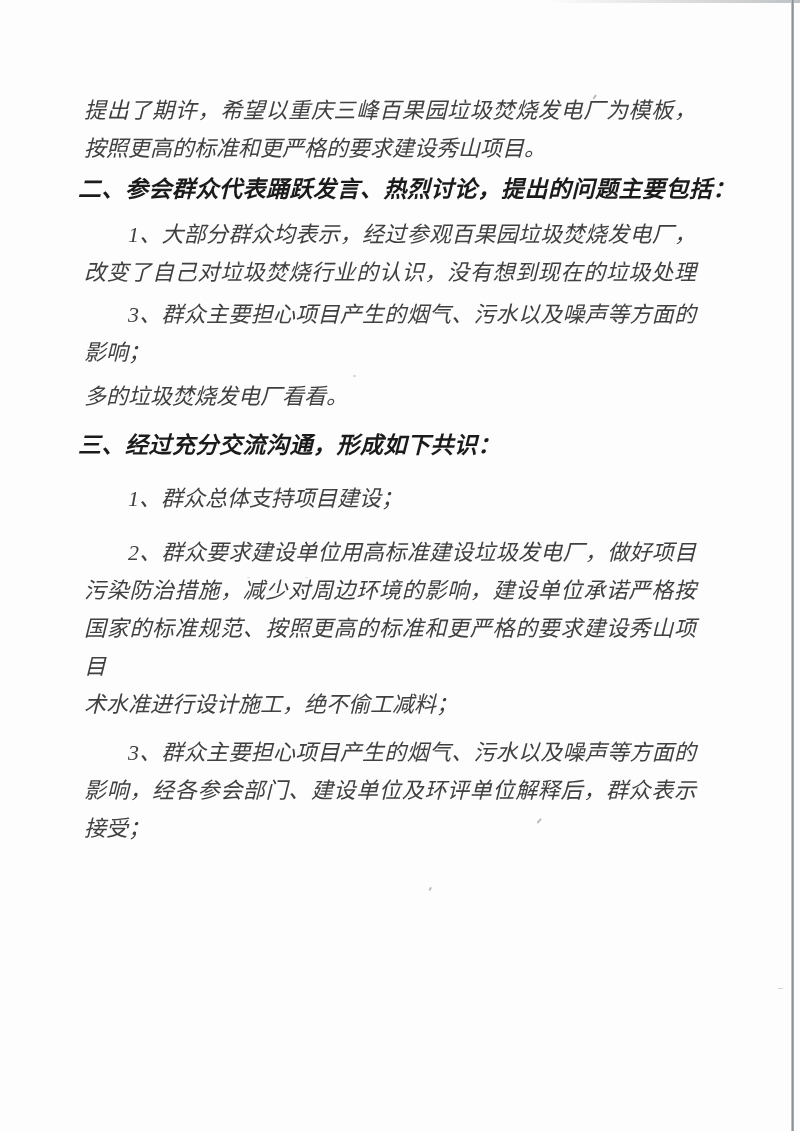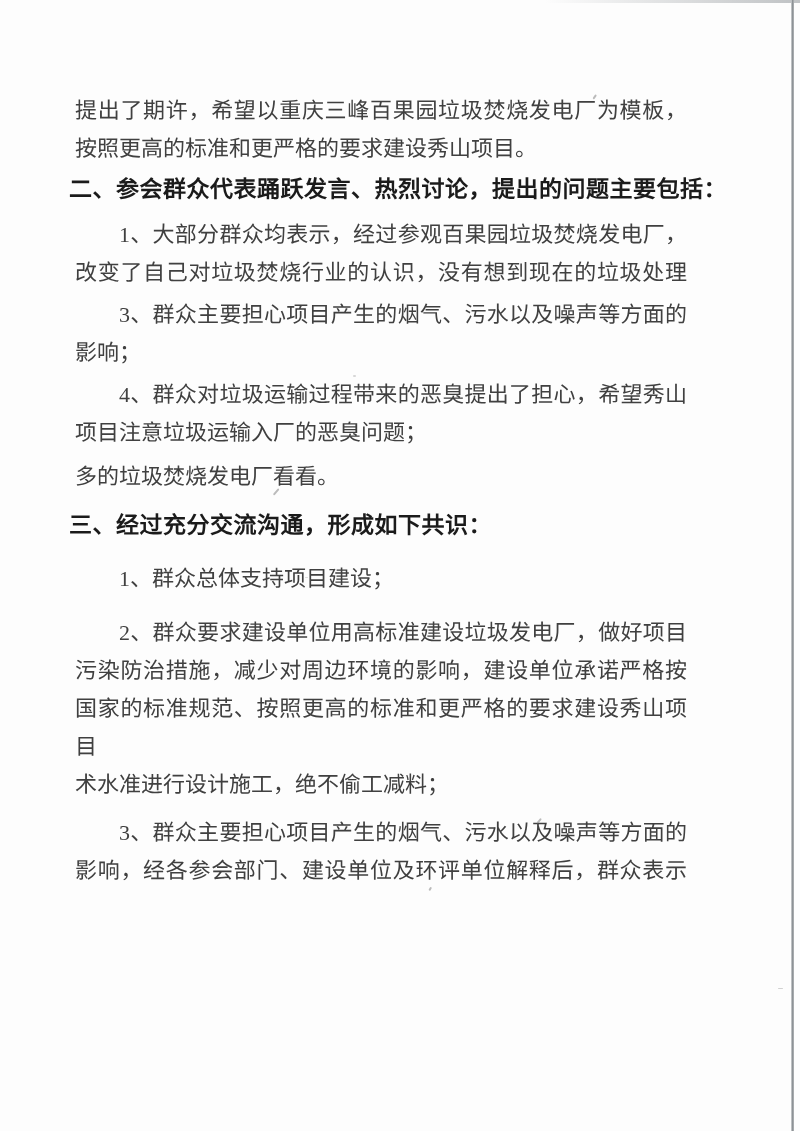--- a/index.html
+++ b/index.html
@@ -7,23 +7,24 @@
   .page {
     position: relative;
     width: 800px;
     height: 1131px;
     background: #fdfdfd;
     overflow: hidden;
     font-family: "Liberation Serif", "DejaVu Serif", serif;
   }
   .content {
     position: absolute;
-    left: 75px;
+    left: 84px;
     top: 92px;
     width: 612px;
+    font-style: italic;
   }
   .para { margin: 0; padding: 0; }
   .line {
     font-size: 22px;
     line-height: 38px;
     color: #404040;
     letter-spacing: 0px;
   }
   .full .line, .line.full {
     text-align: justify;
@@ -80,24 +81,20 @@
       <div class="line full indent">1、大部分群众均表示，经过参观百果园垃圾焚烧发电厂，</div>
       <div class="line full">改变了自己对垃圾焚烧行业的认识，没有想到现在的垃圾处理</div>
     </div>
 
 
     <div class="para" style="margin-top:4px;">
       <div class="line full indent">3、群众主要担心项目产生的烟气、污水以及噪声等方面的</div>
       <div class="line short">影响；</div>
     </div>
 
-    <div class="para" style="margin-top:4px;">
-      <div class="line full indent">4、群众对垃圾运输过程带来的恶臭提出了担心，希望秀山</div>
-      <div class="line short">项目注意垃圾运输入厂的恶臭问题；</div>
-    </div>
 
     <div class="para" style="margin-top:6px;">
       <div class="line short">多的垃圾焚烧发电厂看看。</div>
     </div>
 
     <div class="para heading" style="margin-top:10px;">
       <div class="line">三、经过充分交流沟通，形成如下共识：</div>
     </div>
 
     <div class="para" style="margin-top:16px;">
@@ -107,20 +104,21 @@
     <div class="para" style="margin-top:16px;">
       <div class="line full indent">2、群众要求建设单位用高标准建设垃圾发电厂，做好项目</div>
       <div class="line full">污染防治措施，减少对周边环境的影响，建设单位承诺严格按</div>
       <div class="line full">国家的标准规范、按照更高的标准和更严格的要求建设秀山项目</div>
       <div class="line short">术水准进行设计施工，绝不偷工减料；</div>
     </div>
 
     <div class="para" style="margin-top:10px;">
       <div class="line full indent">3、群众主要担心项目产生的烟气、污水以及噪声等方面的</div>
       <div class="line full">影响，经各参会部门、建设单位及环评单位解释后，群众表示</div>
+      <div class="line short">接受；</div>
     </div>
 
   </div>
 
   <div class="top-edge-shade"></div>
   <div class="right-edge-line"></div>
 
   <div class="speck" style="left:592px; top:96px; width:5px; height:1.5px; transform:rotate(-55deg);"></div>
   <div class="speck" style="left:272px; top:491px; width:8px; height:1.5px; transform:rotate(-50deg);"></div>
   <div class="speck" style="left:353px; top:375px; width:3px; height:1.5px; opacity:0.35;"></div>

